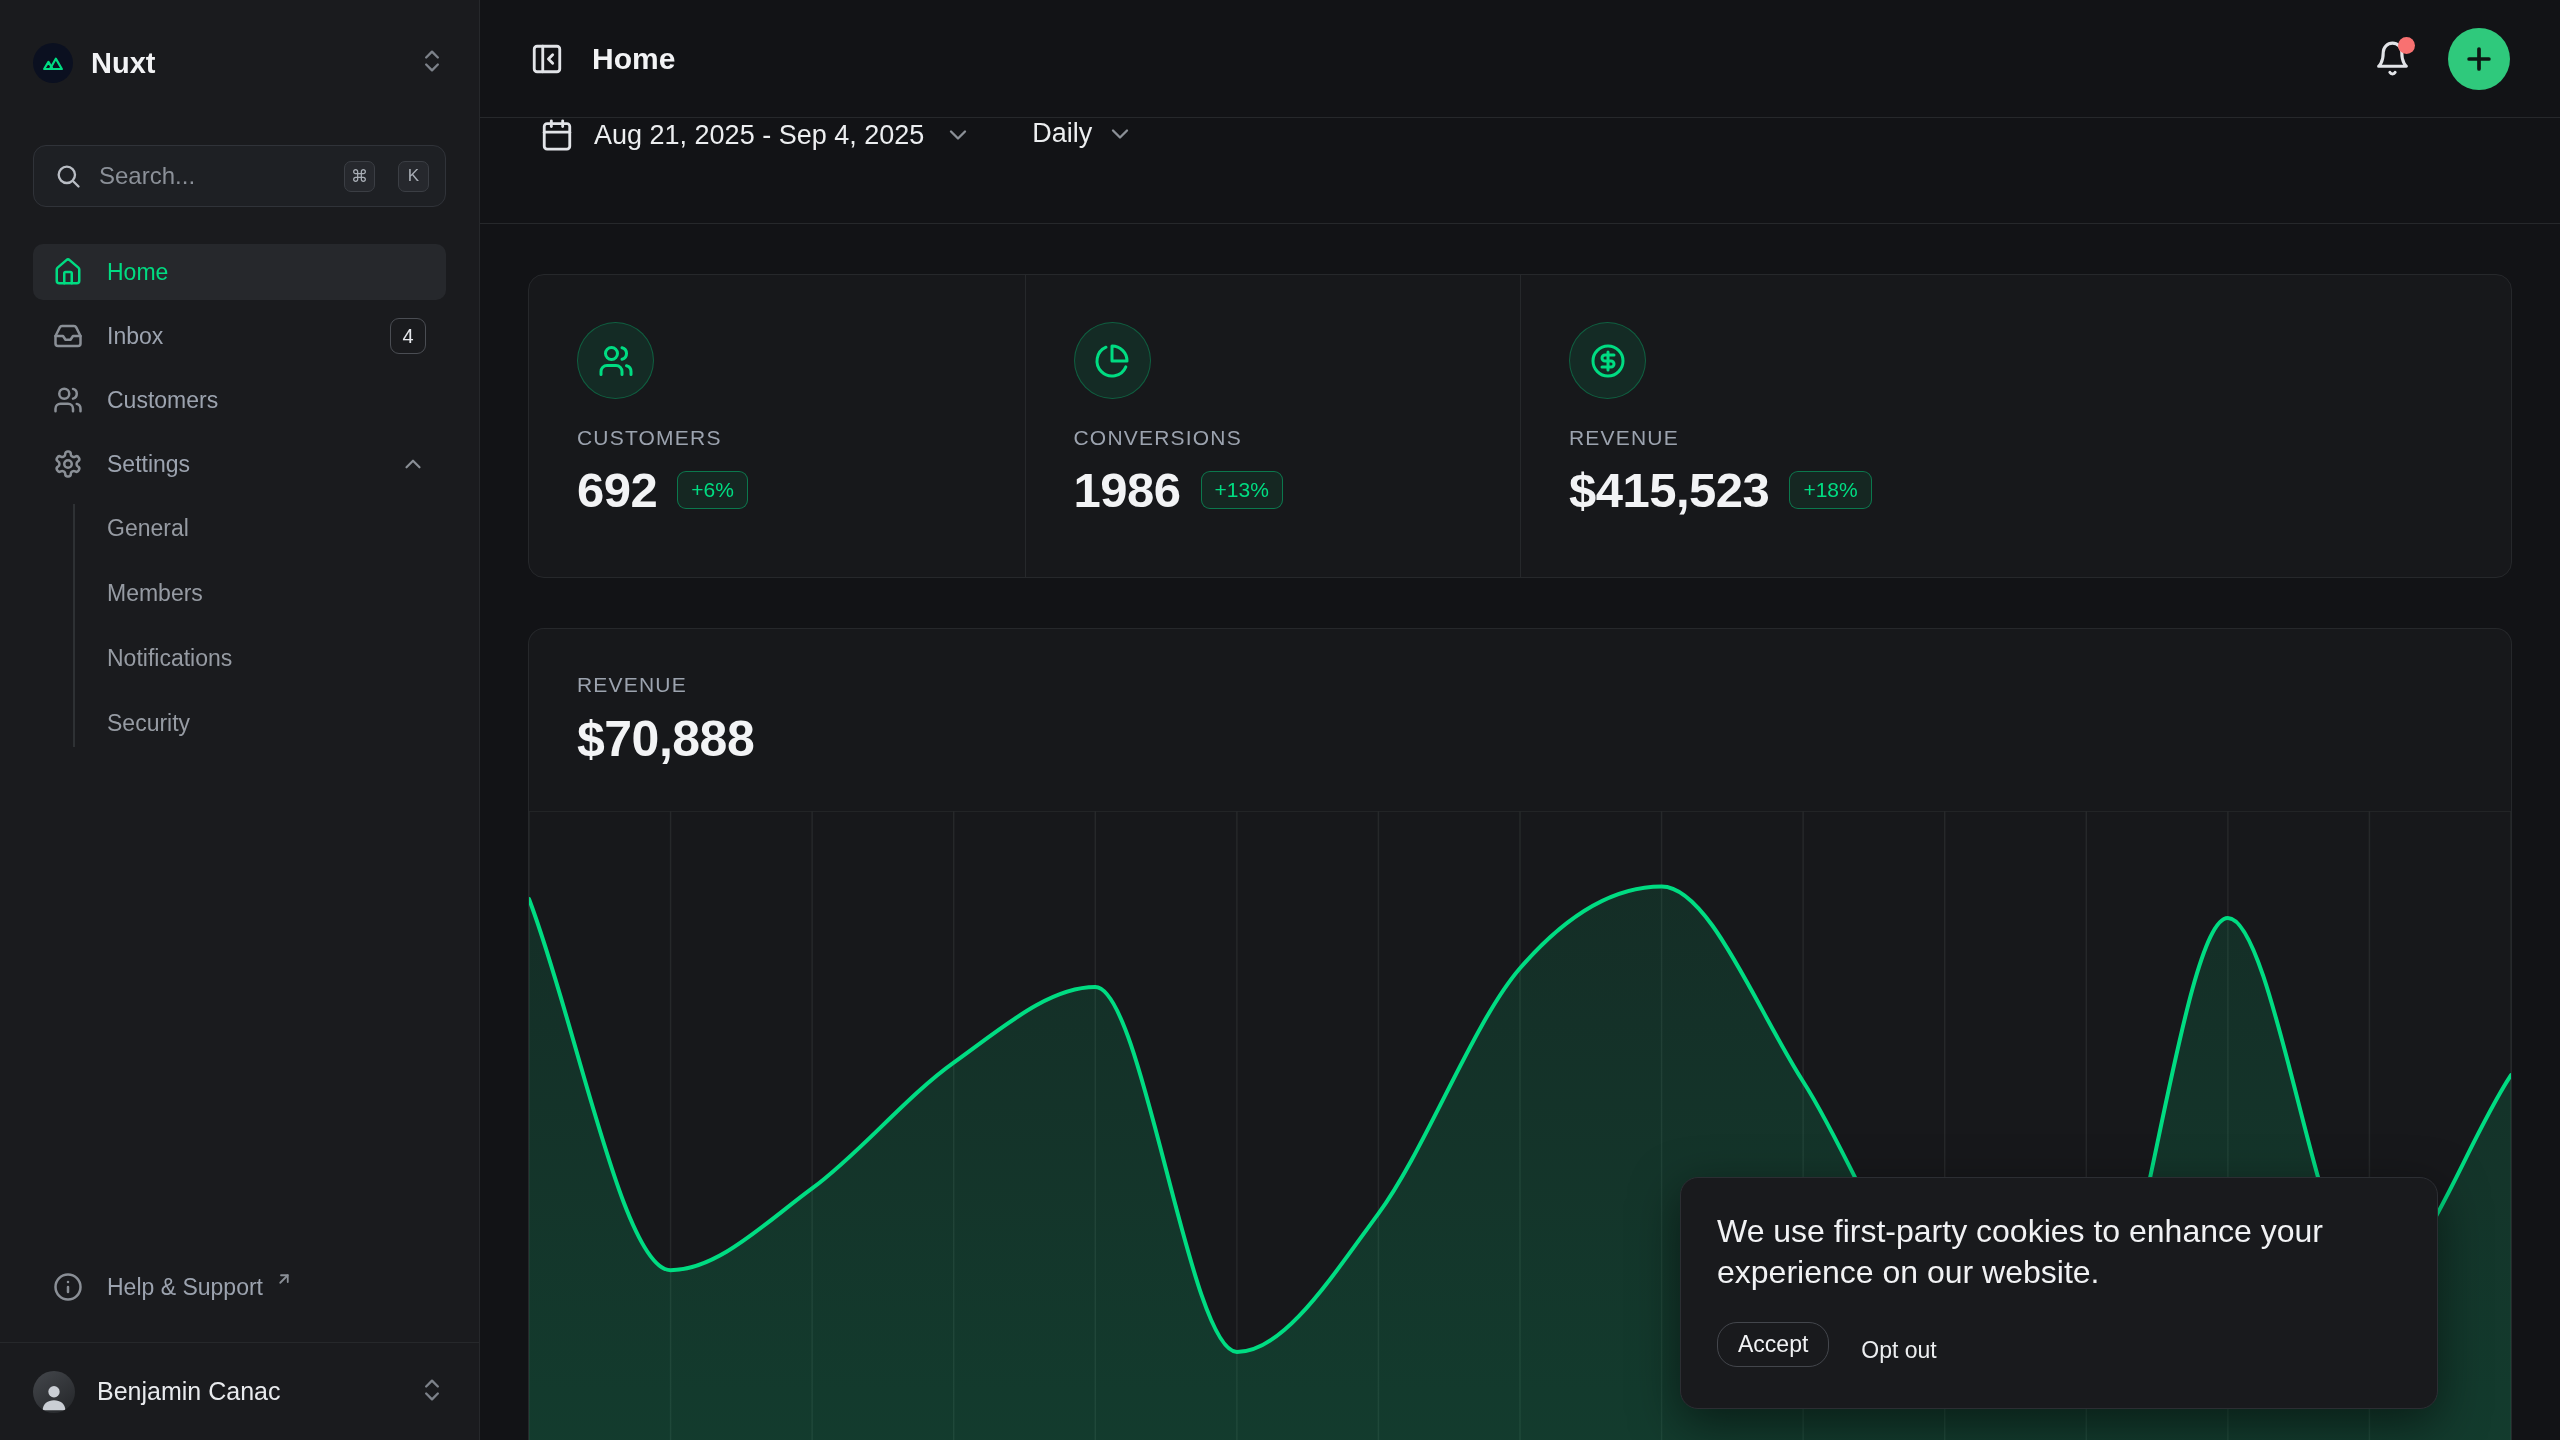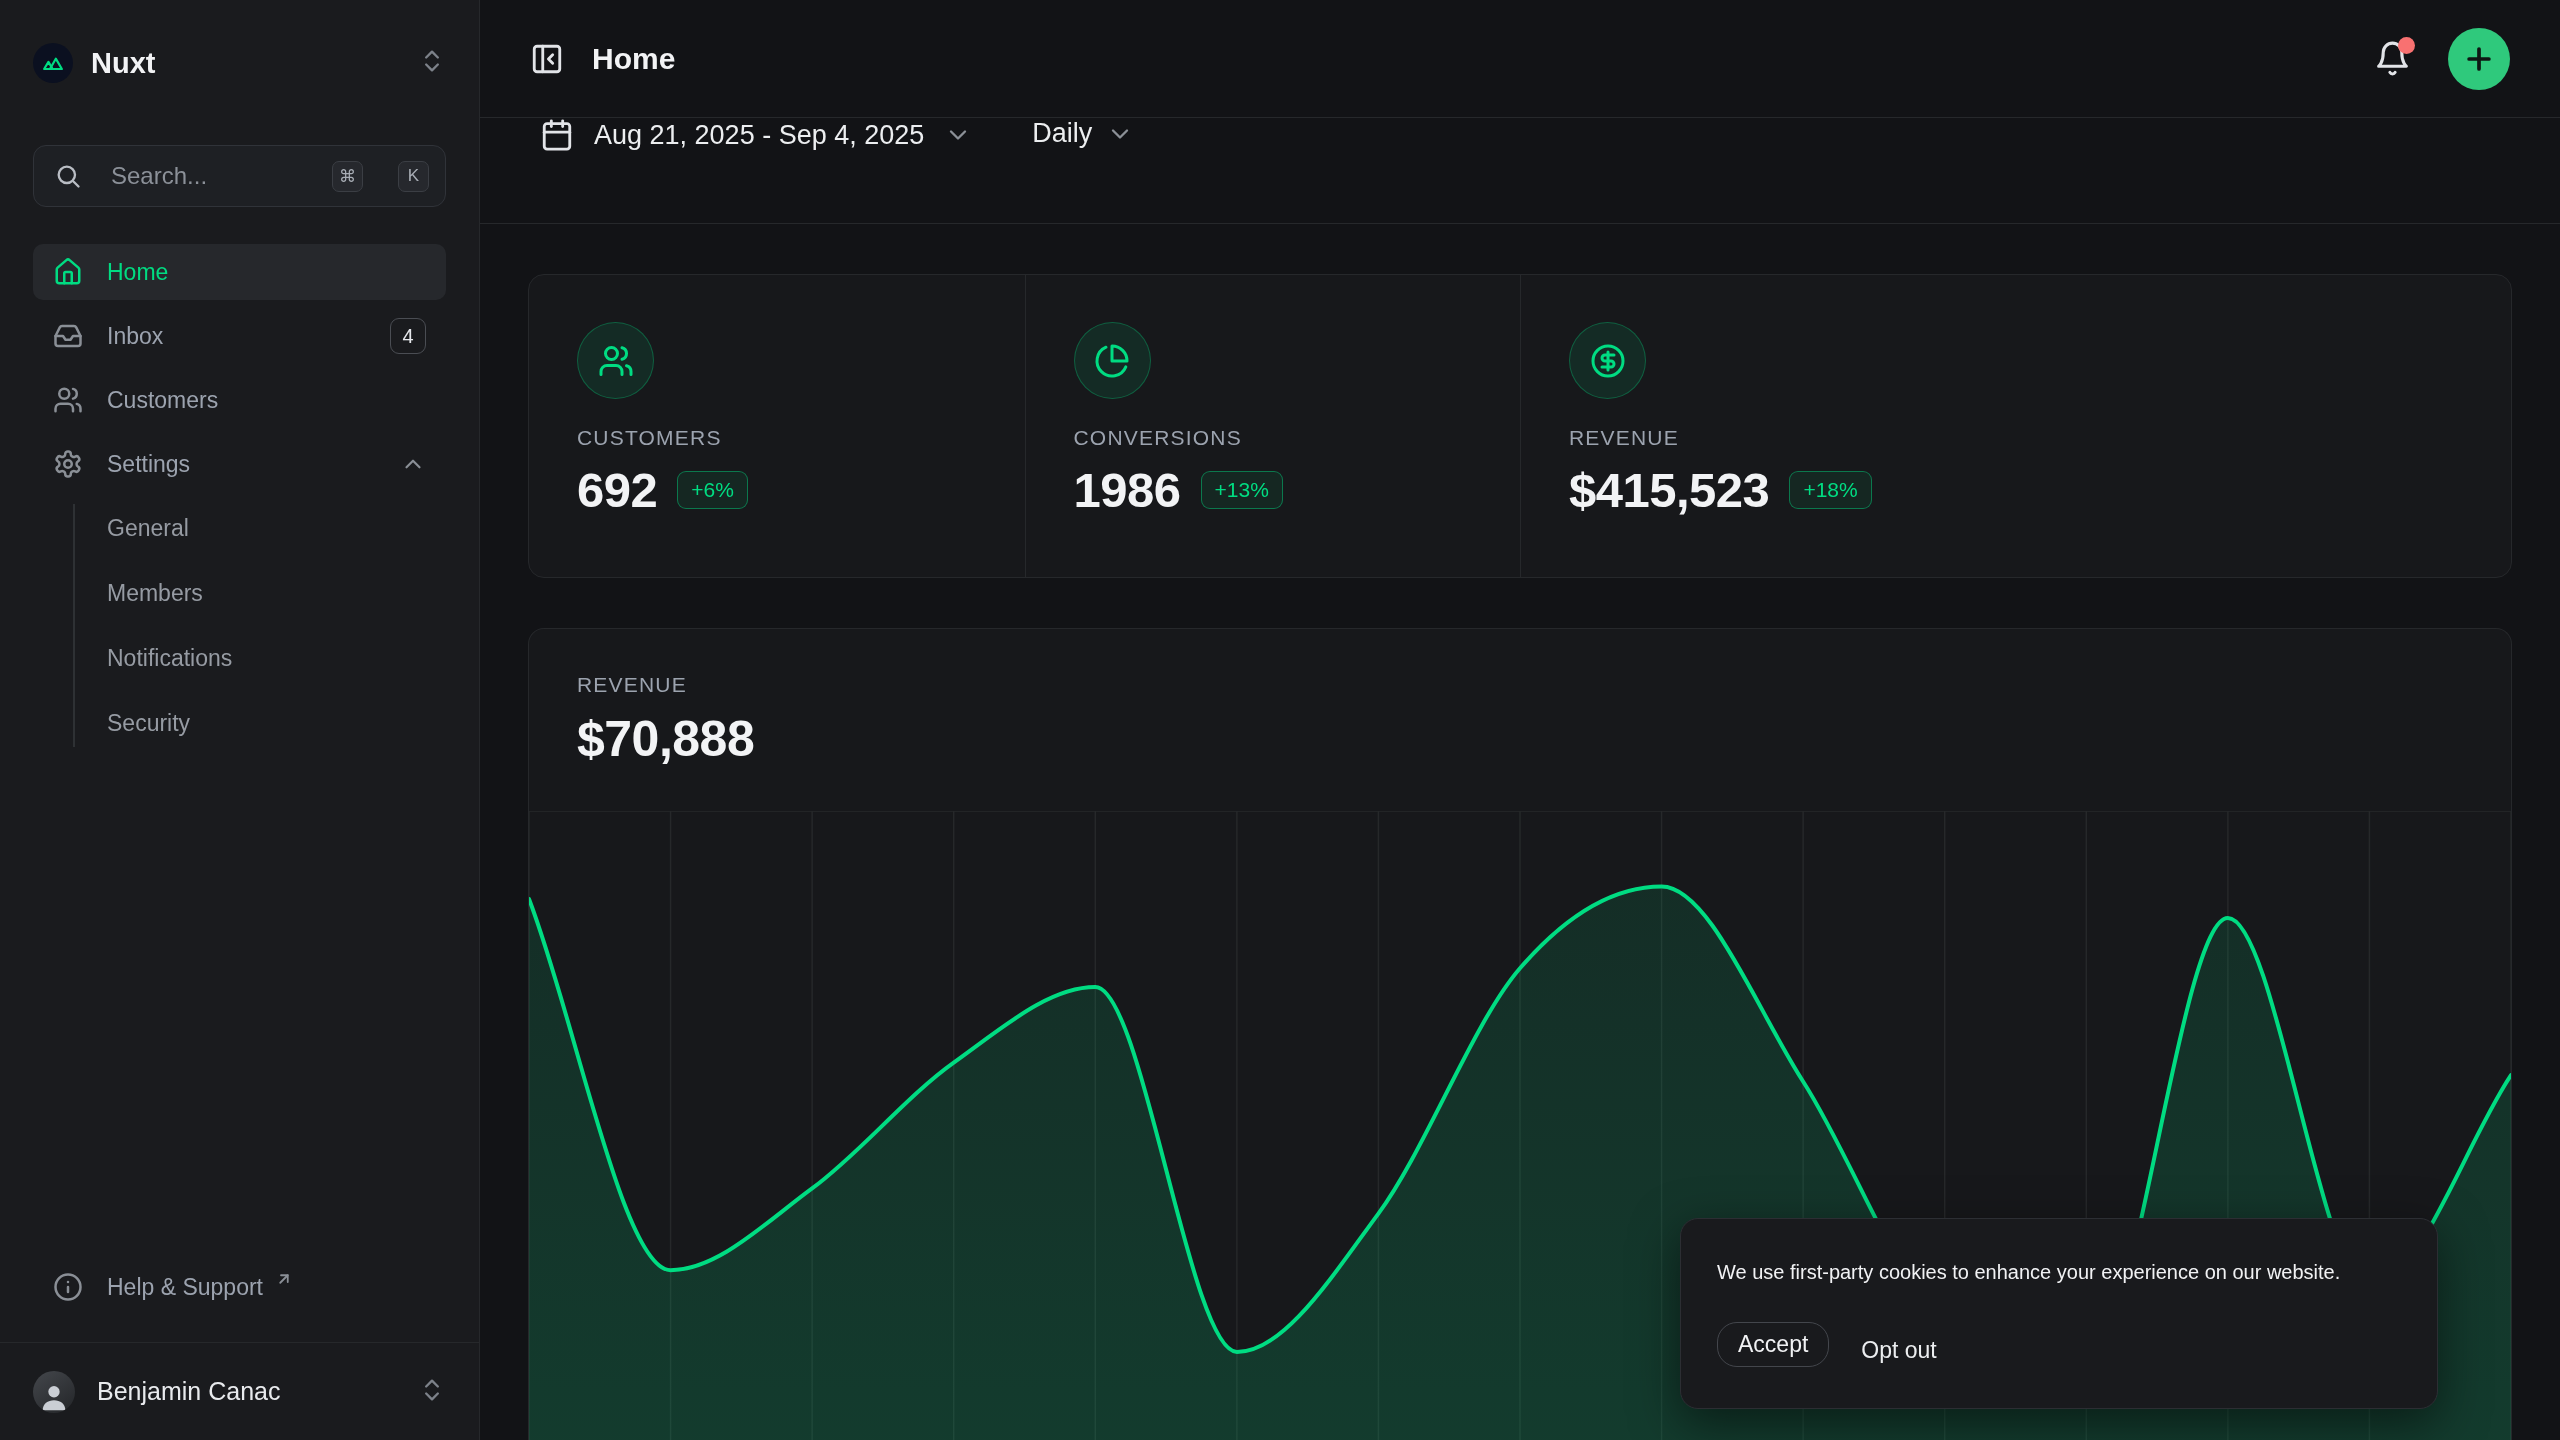--- a/index.html
+++ b/index.html
@@ -23,21 +23,21 @@
 
   
   .sidebar{position:absolute;left:0;top:0;width:480px;height:1440px;background:var(--sidebar-bg);
     border-right:1px solid var(--border);display:flex;flex-direction:column;padding:0 33px;}
   .workspace-row{margin-top:40px;height:46px;display:flex;align-items:center;gap:18px;cursor:pointer;}
   .workspace-logo{width:40px;height:40px;border-radius:50%;background:#0b1020;display:flex;
     align-items:center;justify-content:center;flex:0 0 auto;}
   .workspace-name{font-size:29px;font-weight:700;color:var(--text-bright);flex:1;}
   .selector-icon{color:#7d828a;}
   .search-box{margin-top:59px;height:62px;border:1px solid #303339;background:#1e2024;border-radius:13px;
-    display:flex;align-items:center;padding:0 16px 0 20px;gap:29px;}
+    display:flex;align-items:center;padding:0 16px 0 20px;gap:17px;}
   .search-box input{flex:1;background:transparent;border:none;outline:none;font-size:24px;
     color:var(--text-mid);font-family:inherit;min-width:0;}
   .search-box input::placeholder{color:#8b9098;}
   .kbd{width:31px;height:31px;border:1px solid #3b3e44;background:#26282d;border-radius:7px;
     color:#a8adb5;font-size:17px;display:flex;align-items:center;justify-content:center;}
   .kbd+.kbd{margin-left:6px;}
   nav.main-nav{margin-top:37px;}
   .nav-item{height:56px;margin-bottom:8px;border-radius:10px;display:flex;align-items:center;
     padding:0 20px;gap:24px;color:var(--text-muted);font-size:23px;font-weight:500;cursor:pointer;}
   .nav-item .nav-icon{color:#8a8f96;display:flex;}
@@ -100,21 +100,21 @@
   .revenue-head{padding:44px 48px 0;}
   .revenue-label{font-size:21px;font-weight:500;letter-spacing:1.2px;color:var(--text-muted);}
   .revenue-value{margin-top:13px;font-size:50px;font-weight:700;color:var(--text-bright);letter-spacing:-0.5px;}
   .chart-wrap{position:absolute;left:0;right:0;top:182px;bottom:0;}
   .chart-wrap svg{display:block;width:100%;height:100%;}
 
   
   .cookie-banner{position:absolute;right:42px;bottom:31px;width:758px;background:#191a1d;
     border:1px solid #2c2e33;border-radius:18px;padding:33px 36px 36px;
     box-shadow:0 14px 48px rgba(0,0,0,0.5);}
-  .cookie-text{font-size:20px;line-height:41px;color:#f1f2f4;}
+  .cookie-text{font-size:32px;line-height:41px;color:#f1f2f4;}
   .cookie-actions{margin-top:24px;display:flex;align-items:center;gap:30px;}
   .accept-btn{background:transparent;border:1px solid #43464c;border-radius:20px;padding:8px 20px;
     color:#f1f2f4;font-size:23px;font-family:inherit;cursor:pointer;}
   .optout-btn{background:transparent;border:none;color:#eceef0;font-size:23px;font-family:inherit;
     cursor:pointer;padding:8px 2px;margin-top:12px;}
 </style>
 </head>
 <body>
 
 <div class="app">

